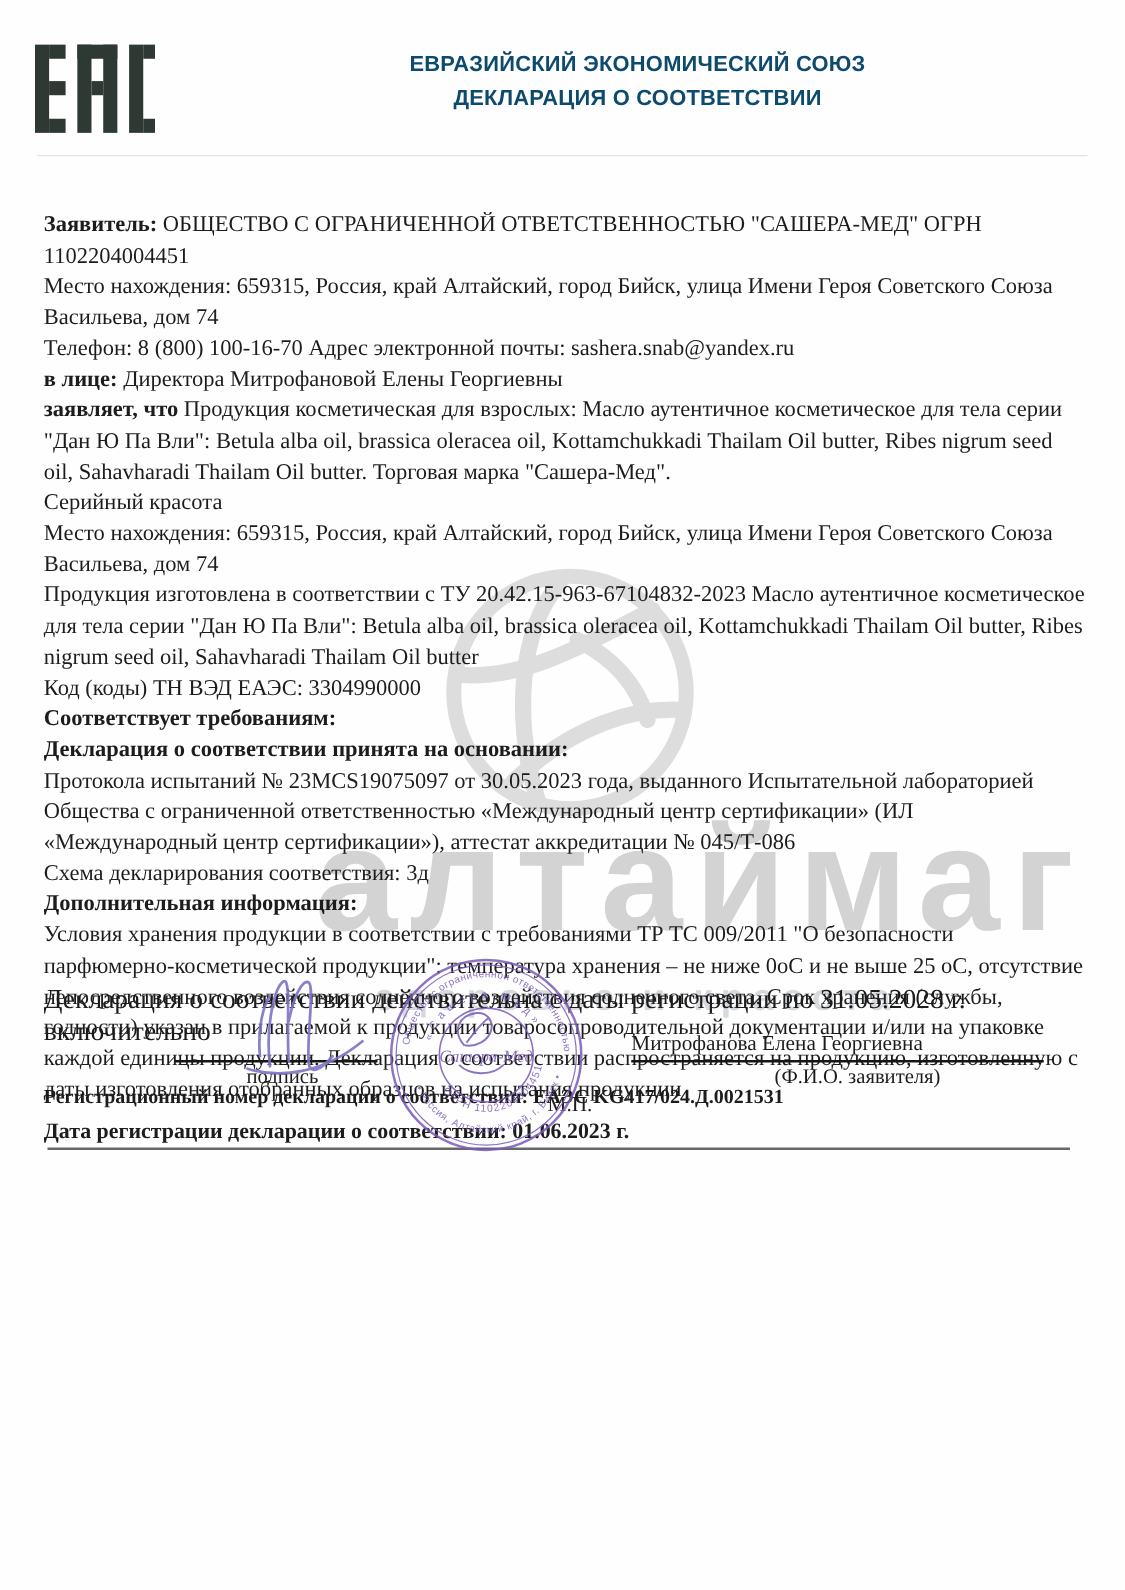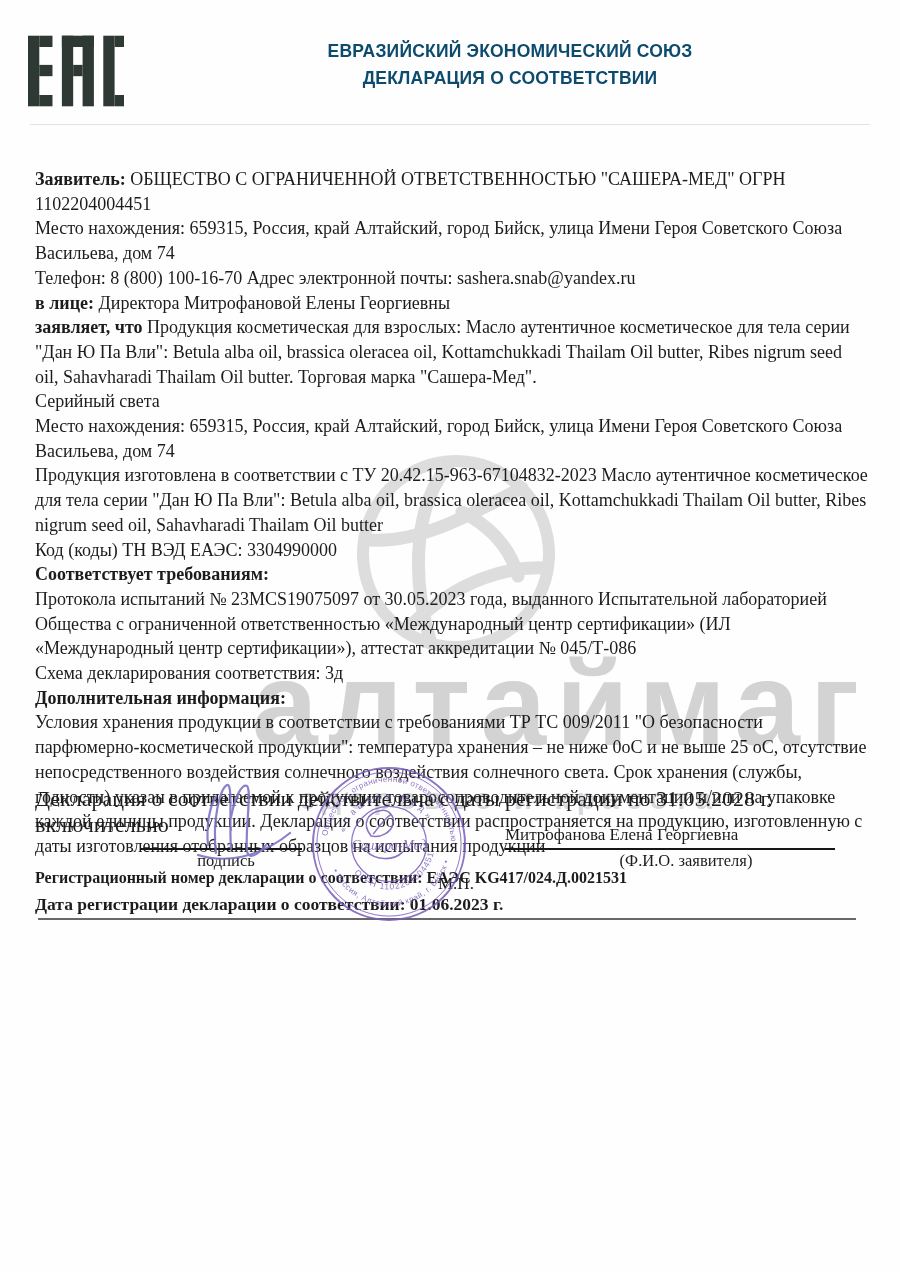--- a/index.html
+++ b/index.html
@@ -81,25 +81,26 @@
   <div class="wm-brand">алтаймаг</div>
 
   <div class="wm-slogan">здоровье и красота</div>
 
   <div class="body-text">
     <p><b>Заявитель:</b><span> ОБЩЕСТВО С ОГРАНИЧЕННОЙ ОТВЕТСТВЕННОСТЬЮ "САШЕРА-МЕД" ОГРН 1102204004451</span></p>
     <p>Место нахождения: 659315, Россия, край Алтайский, город Бийск, улица Имени Героя Советского Союза Васильева, дом 74</p>
     <p>Телефон: 8 (800) 100-16-70 Адрес электронной почты: sashera.snab@yandex.ru</p>
     <p><b>в лице:</b><span> Директора Митрофановой Елены Георгиевны</span></p>
     <p><b>заявляет, что</b><span> Продукция косметическая для взрослых: Масло аутентичное косметическое для тела серии "Дан Ю Па Вли": Betula alba oil, brassica oleracea oil, Kottamchukkadi Thailam Oil butter, Ribes nigrum seed oil, Sahavharadi Thailam Oil butter. Торговая марка "Сашера-Мед".</span></p>
-    <p>Серийный света</p>
+    <p>Серийный красота</p>
     <p>Место нахождения: 659315, Россия, край Алтайский, город Бийск, улица Имени Героя Советского Союза Васильева, дом 74</p>
     <p>Продукция изготовлена в соответствии с ТУ 20.42.15-963-67104832-2023 Масло аутентичное  косметическое для тела серии "Дан Ю Па Вли": Betula alba oil, brassica oleracea oil, Kottamchukkadi Thailam Oil butter, Ribes nigrum seed oil, Sahavharadi Thailam Oil butter</p>
     <p>Код (коды) ТН ВЭД ЕАЭС: 3304990000</p>
     <p><b>Соответствует требованиям:</b></p>
+    <p><b>Декларация о соответствии принята на основании:</b></p>
     <p>Протокола испытаний № 23MCS19075097 от 30.05.2023 года, выданного Испытательной лабораторией Общества с ограниченной ответственностью «Международный центр сертификации» (ИЛ «Международный центр сертификации»), аттестат аккредитации № 045/Т-086</p>
     <p>Схема декларирования соответствия: 3д</p>
     <p><b>Дополнительная информация:</b></p>
     <p>Условия хранения продукции в соответствии с требованиями ТР ТС 009/2011 "О безопасности парфюмерно-косметической продукции": температура хранения – не ниже 0оС и не выше 25 оС, отсутствие непосредственного воздействия солнечного воздействия солнечного света. Срок хранения (службы, годности) указан в прилагаемой к продукции товаросопроводительной документации и/или на упаковке каждой единицы продукции. Декларация о соответствии распространяется на продукцию, изготовленную с даты изготовления отобранных образцов на испытания продукции</p>
   </div>
 
   <div class="valid-line">Декларация о соответствии действительна с даты регистрации по 31.05.2028 г. включительно</div>
 
   <svg class="signature-svg" viewBox="0 0 130 95">
     <g fill="none" stroke="#7d74c4" stroke-width="2.2" stroke-linecap="round" opacity=".9">

